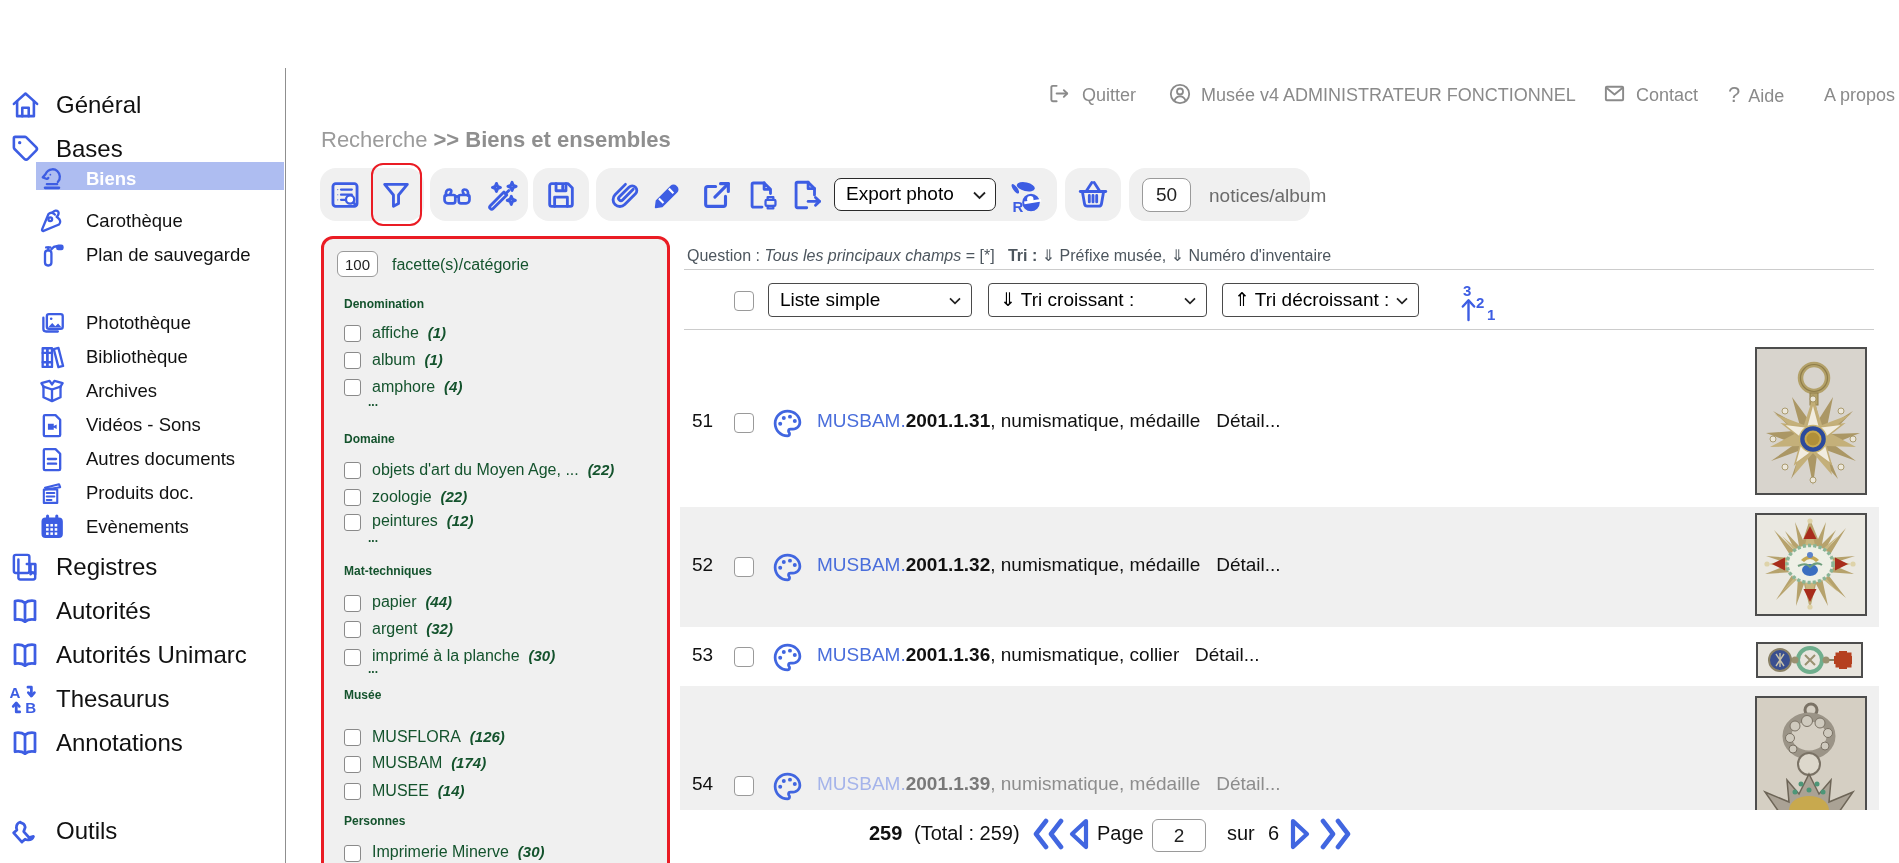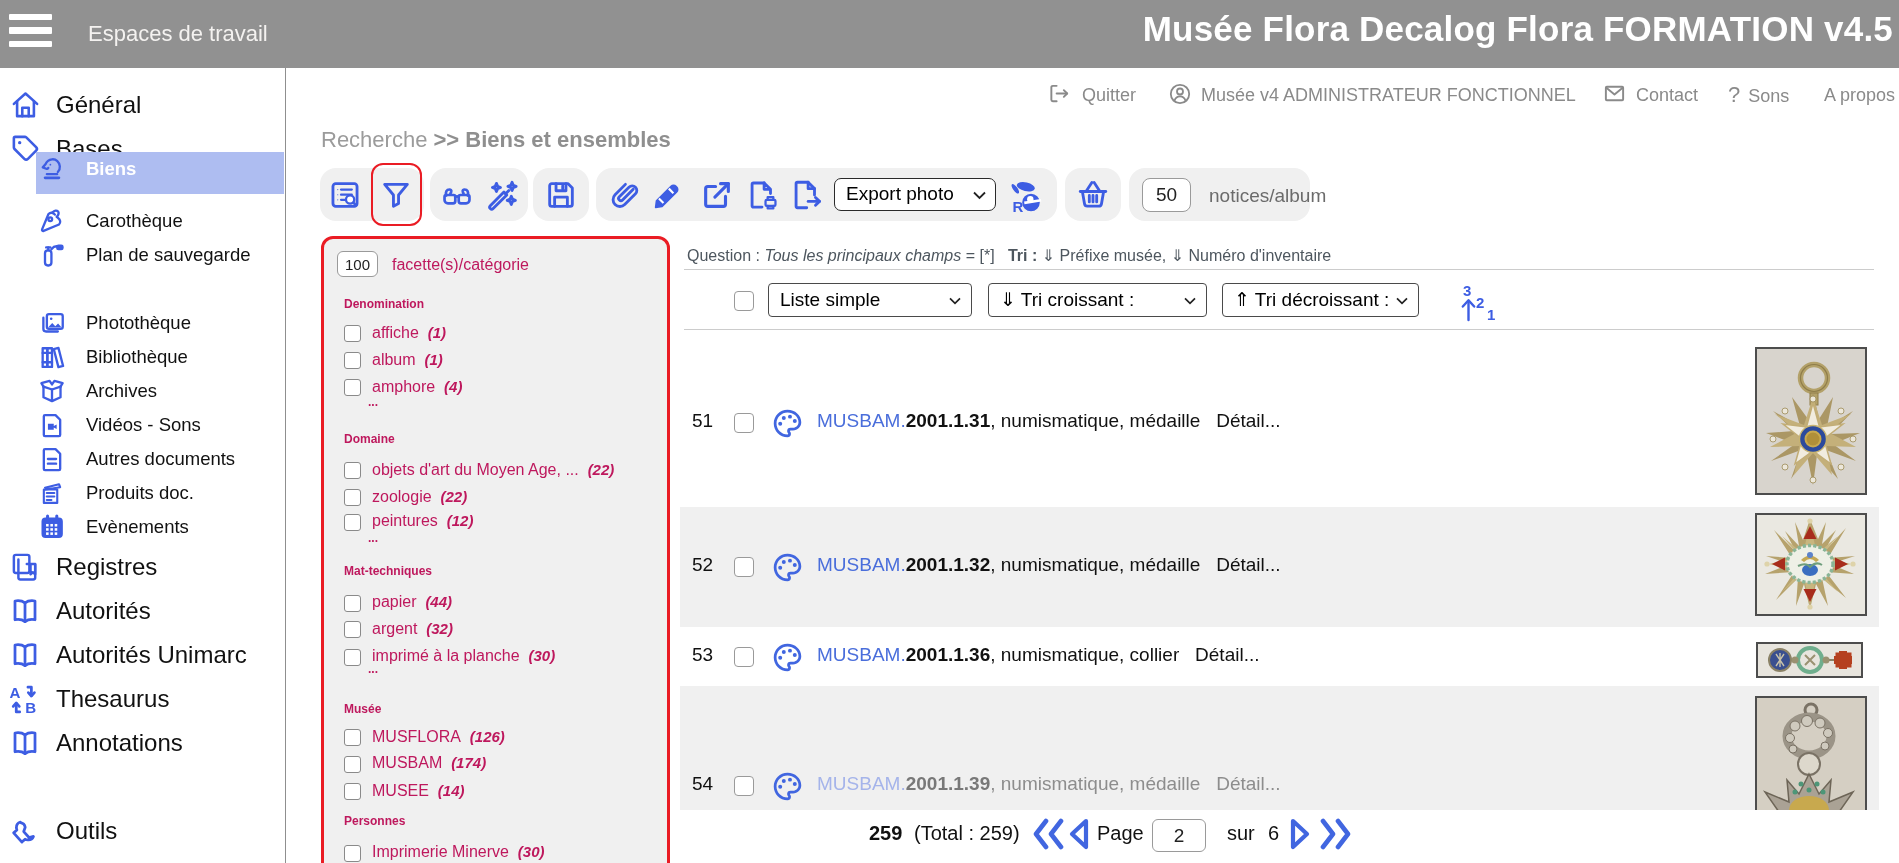--- a/index.html
+++ b/index.html
@@ -30,70 +30,61 @@
   #crumb { position:absolute; left:321px; top:127px; font-size:22px; color:#9b9b9b; }
   #crumb b { color:#8f8f8f; }
 
   
   .tgroup { position:absolute; top:168px; height:53px; background:#f0f0f0; border-radius:16px; }
   .redbox { position:absolute; border:2.5px solid #ea1c24; border-radius:12px; background:transparent; }
 
   
   #facets { position:absolute; left:321px; top:236px; width:349px; height:640px;
     background:#f0f0f0; border:3px solid #ea1c24; border-radius:12px; }
-  .fitem { position:absolute; white-space:nowrap; color:#be185d; }
+  .fitem { position:absolute; white-space:nowrap; color:#14532d; }
   .ftitle { font-size:12px; font-weight:bold; }
   .flabel { font-size:16px; }
   .fcount { font-size:15px; font-weight:bold; font-style:italic; }
   .cbx { position:absolute; width:17px; height:17px; background:#fff; border:1px solid #8a8a8a; border-radius:3px; }
 
   
   .row { position:absolute; left:680px; width:1199px; }
   .rowgray { background:#f0f0f0; }
   .rtext { position:absolute; white-space:nowrap; font-size:19px; color:#111; }
   .cb2 { position:absolute; width:20px; height:20px; background:#fff; border:1.5px solid #9a9a9a; border-radius:4px; }
   .thumb { position:absolute; left:1755px; border:2px solid #4d4d4d; }
   .selbox { height:34px; background:#fff; border:1.5px solid #4a4a4a; border-radius:4px;
     font-size:19px; line-height:31px; padding-left:11px; color:#000; }
   .selcar { position:absolute; right:10px; top:13px; }
 </style>
 </head>
 <body>
 <div id="page">
 
-  <div id="hdr">
-    <div id="burger">
-      <div style="top:14px"></div>
-      <div style="top:27.3px"></div>
-      <div style="top:40.5px"></div>
-    </div>
-    <span class="ws">Espaces de travail</span>
-    <span class="title">Musée Flora Decalog Flora FORMATION v4.5</span>
-  </div>
 
   <div id="side">
 
     <div class="sitem lvl1" style="top:14px;height:44px">
       <svg class="icon" style="left:10px;top:7px" width="31" height="31" viewBox="0 0 24 24" fill="none" stroke="#3d5de3" stroke-width="2" stroke-linecap="round" stroke-linejoin="round">
           <path d="M3 11.5 L12 3.5 L21 11.5"></path>
           <path d="M5.5 9.5 V21 H18.5 V9.5"></path>
           <path d="M9.5 21 V14.5 H14.5 V21"></path>
         </svg>
       <span class="txt" style="top:9px">Général</span>
     </div>
 
     <div class="sitem lvl1" style="top:58px;height:44px">
       <svg class="icon" style="left:10px;top:7px" width="31" height="31" viewBox="0 0 24 24" fill="none" stroke="#3d5de3" stroke-width="2" stroke-linecap="round" stroke-linejoin="round">
           <path d="M11.2 3 H4 a1 1 0 0 0-1 1 v7.2 a1.7 1.7 0 0 0 .5 1.2 l7.6 7.6 a2 2 0 0 0 2.8 0 l6.3-6.3 a2 2 0 0 0 0-2.8 L12.6 3.4 a1.7 1.7 0 0 0-1.4-.4 z"></path>
           <circle cx="7.5" cy="7.5" r="1.3" fill="#3d5de3" stroke="none"></circle>
         </svg>
       <span class="txt" style="top:9px">Bases</span>
     </div>
 
-    <div class="sitem lvl2" style="top:84px;height:42px">
+    <div class="sitem lvl2" style="top:94px;height:28px">
       <div class="sel-bg"></div>
       <svg class="icon" style="left:38px;top:3px" width="28" height="28" viewBox="0 0 24 24" fill="none" stroke="#3d5de3" stroke-width="2" stroke-linecap="round" stroke-linejoin="round">
           <path d="M17 14.6 c1.2-1.3 1.9-3 1.7-4.9 C18.4 6 15.5 3.4 12.1 3.7 9.5 3.9 7.3 5.6 6.4 8 L4.1 10.6 l3 1.2 c.7.3 1.5-.1 1.7-.8"></path>
           <circle cx="10.6" cy="8.3" r="0.75" fill="#3d5de3" stroke="none"></circle>
           <path d="M7.6 16.4 h8.8"></path>
           <path d="M6.1 19.6 h11.8" stroke-width="2.4"></path>
         </svg>
       <span class="txt" style="top:6px;color:#fff;font-weight:bold">Biens</span>
     </div>
 
@@ -268,21 +259,21 @@
         </svg>
       <span style="margin-left:4px">Musée v4 ADMINISTRATEUR FONCTIONNEL</span>
     </span>
     <span class="topnav" style="left:1603px">
       <svg width="23" height="23" viewBox="0 0 24 24" fill="none" stroke="#8a8a8a" stroke-width="2" stroke-linecap="round" stroke-linejoin="round" style="vertical-align:-4px">
           <rect x="3" y="5" width="18" height="14" rx="1"></rect>
           <path d="M3.5 6 L12 13 L20.5 6"></path>
         </svg>
       <span style="margin-left:5px">Contact</span>
     </span>
-    <span class="topnav" style="left:1728px"><span style="font-size:22px">?</span> <span style="margin-left:3px">Sons</span></span>
+    <span class="topnav" style="left:1728px"><span style="font-size:22px">?</span> <span style="margin-left:3px">Aide</span></span>
     <span class="topnav" style="left:1824px">A propos</span>
   </div>
 
   <div id="crumb">Recherche <b>&gt;&gt; Biens et ensembles</b></div>
 
   <div id="toolbar">
     <div class="tgroup" style="left:320px;width:104px"></div>
     <div class="tgroup" style="left:430px;width:98px"></div>
     <div class="tgroup" style="left:533px;width:56px"></div>
     <div class="tgroup" style="left:596px;width:461px"></div>
@@ -412,21 +403,21 @@
 
     <span class="fitem ftitle" style="left:20px;top:325px">Mat-techniques</span>
     <span class="cbx" style="left:20px;top:356px"></span>
       <span class="fitem flabel" style="left:48px;top:354px">papier&nbsp; <span class="fcount">(44)</span></span>
     <span class="cbx" style="left:20px;top:382px"></span>
       <span class="fitem flabel" style="left:48px;top:381px">argent&nbsp; <span class="fcount">(32)</span></span>
     <span class="cbx" style="left:20px;top:410px"></span>
       <span class="fitem flabel" style="left:48px;top:408px">imprimé à la planche&nbsp; <span class="fcount">(30)</span></span>
     <span class="fitem ftitle" style="left:44px;top:423px">...</span>
 
-    <span class="fitem ftitle" style="left:20px;top:463px">Musée</span>
+    <span class="fitem ftitle" style="left:20px;top:449px">Musée</span>
     <span class="cbx" style="left:20px;top:490px"></span>
       <span class="fitem flabel" style="left:48px;top:489px">MUSFLORA&nbsp; <span class="fcount">(126)</span></span>
     <span class="cbx" style="left:20px;top:517px"></span>
       <span class="fitem flabel" style="left:48px;top:515px">MUSBAM&nbsp; <span class="fcount">(174)</span></span>
     <span class="cbx" style="left:20px;top:544px"></span>
       <span class="fitem flabel" style="left:48px;top:543px">MUSEE&nbsp; <span class="fcount">(14)</span></span>
 
     <span class="fitem ftitle" style="left:20px;top:575px">Personnes</span>
     <span class="cbx" style="left:20px;top:606px"></span>
       <span class="fitem flabel" style="left:48px;top:604px">Imprimerie Minerve&nbsp; <span class="fcount">(30)</span></span>

